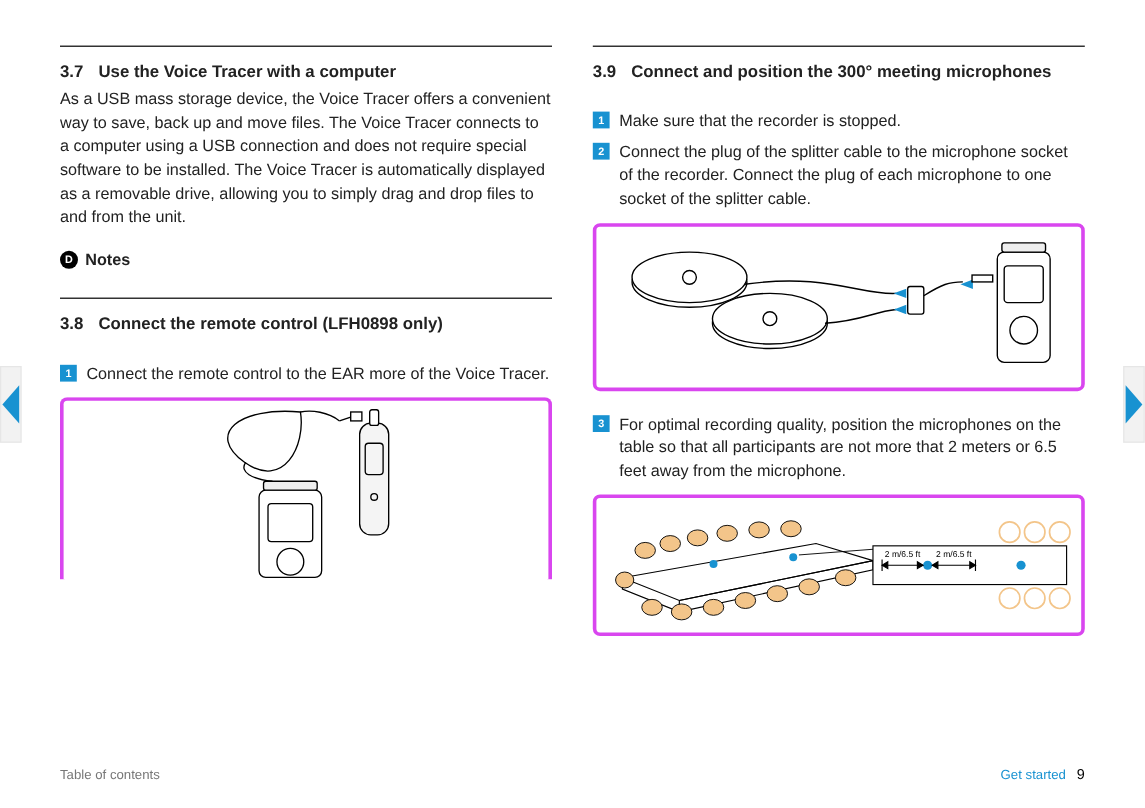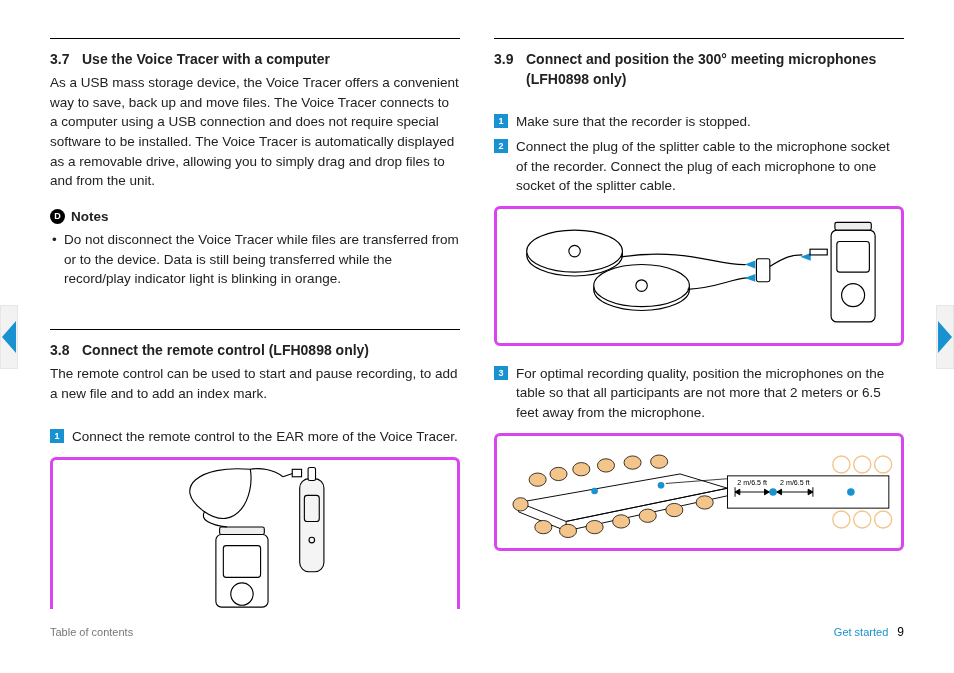--- a/index.html
+++ b/index.html
@@ -51,21 +51,21 @@
   .figure {
     border: 3px solid #d946ef; border-radius: 6px;
     height: 150px; margin-top: 10px; position: relative;
     background: #fff;
   }
   .figure svg { width: 100%; height: 100%; }
 
   .gap { height: 18px; }
 
   .footer {
-    position: absolute; bottom: 32px; left: 50px; right: 50px;
+    position: absolute; bottom: 18px; left: 50px; right: 50px;
     display: flex; justify-content: space-between; align-items: baseline;
     font-size: 11px; color: #777;
   }
   .footer .right { color: #1892d1; margin-top: 28px; }
   .footer .pagenum { color: #000; margin-left: 6px; font-size: 12px; }
 
   .nav-arrow {
     position: absolute; top: 50%; transform: translateY(-50%);
     width: 18px; height: 64px; background: #f2f2f2;
     display: flex; align-items: center; justify-content: center;
@@ -75,21 +75,21 @@
   .nav-arrow.right { right: 0; }
   .tri-left {
     width: 0; height: 0; border-top: 16px solid transparent;
     border-bottom: 16px solid transparent; border-right: 14px solid #1892d1;
   }
   .tri-right {
     width: 0; height: 0; border-top: 16px solid transparent;
     border-bottom: 16px solid transparent; border-left: 14px solid #1892d1;
   }
 
-  .sec38 { margin-top: 40px; }
+  .sec38 { margin-top: 22px; }
 
   .bold { font-weight: normal; }
 </style>
 </head>
 <body>
 
 <div class="nav-arrow left">
   <div class="tri-left"></div>
 </div>
 <div class="nav-arrow right">
@@ -103,29 +103,27 @@
     <h3>
       <span class="secnum">3.7</span><span>Use the Voice Tracer with a computer</span>
     </h3>
     <p>As a USB mass storage device, the Voice Tracer offers a convenient way to save, back up and move files. The Voice Tracer connects to a computer using a USB connection and does not require special software to be installed. The Voice Tracer is automatically displayed as a removable drive, allowing you to simply drag and drop files to and from the unit.</p>
 
     <div class="notes-head">
       <span class="notes-icon">D</span>
       <span>Notes</span>
     </div>
     <ul class="bullets">
-      <li>Do not disconnect the Voice Tracer while files are transferred from or to the device. Data is still being transferred while the record/play indicator light is blinking in orange.</li>
     </ul>
 
     <div class="sec38">
       <hr class="hr">
       <h3>
         <span class="secnum">3.8</span><span>Connect the remote control (LFH0898 only)</span>
       </h3>
-      <p>The remote control can be used to start and pause recording, to add a new file and to add an index mark.</p>
       <div class="gap"></div>
       <div class="step">
         <div class="step-num">1</div>
         <div class="step-text">
           <span>Connect the remote control to the </span><span class="bold">EAR</span><span> more of the Voice Tracer.</span>
         </div>
       </div>
 
       <div class="figure" style="height:152px;border-bottom:none;border-bottom-left-radius:0;border-bottom-right-radius:0;">
         <svg viewBox="0 0 420 160">
@@ -151,21 +149,20 @@
           </g>
         </svg>
       </div>
     </div>
   </div>
 
   <div class="col sec39">
     <hr class="hr">
     <h3>
       <span class="secnum">3.9</span><span>Connect and position the 300° meeting microphones</span>
-      <span class="indent-title">(LFH0898 only)</span>
     </h3>
     <div class="gap"></div>
     <div class="step">
       <div class="step-num">1</div>
       <div class="step-text">Make sure that the recorder is stopped.</div>
     </div>
     <div class="step">
       <div class="step-num">2</div>
       <div class="step-text">Connect the plug of the splitter cable to the microphone socket of the recorder. Connect the plug of each microphone to one socket of the splitter cable.</div>
     </div>

